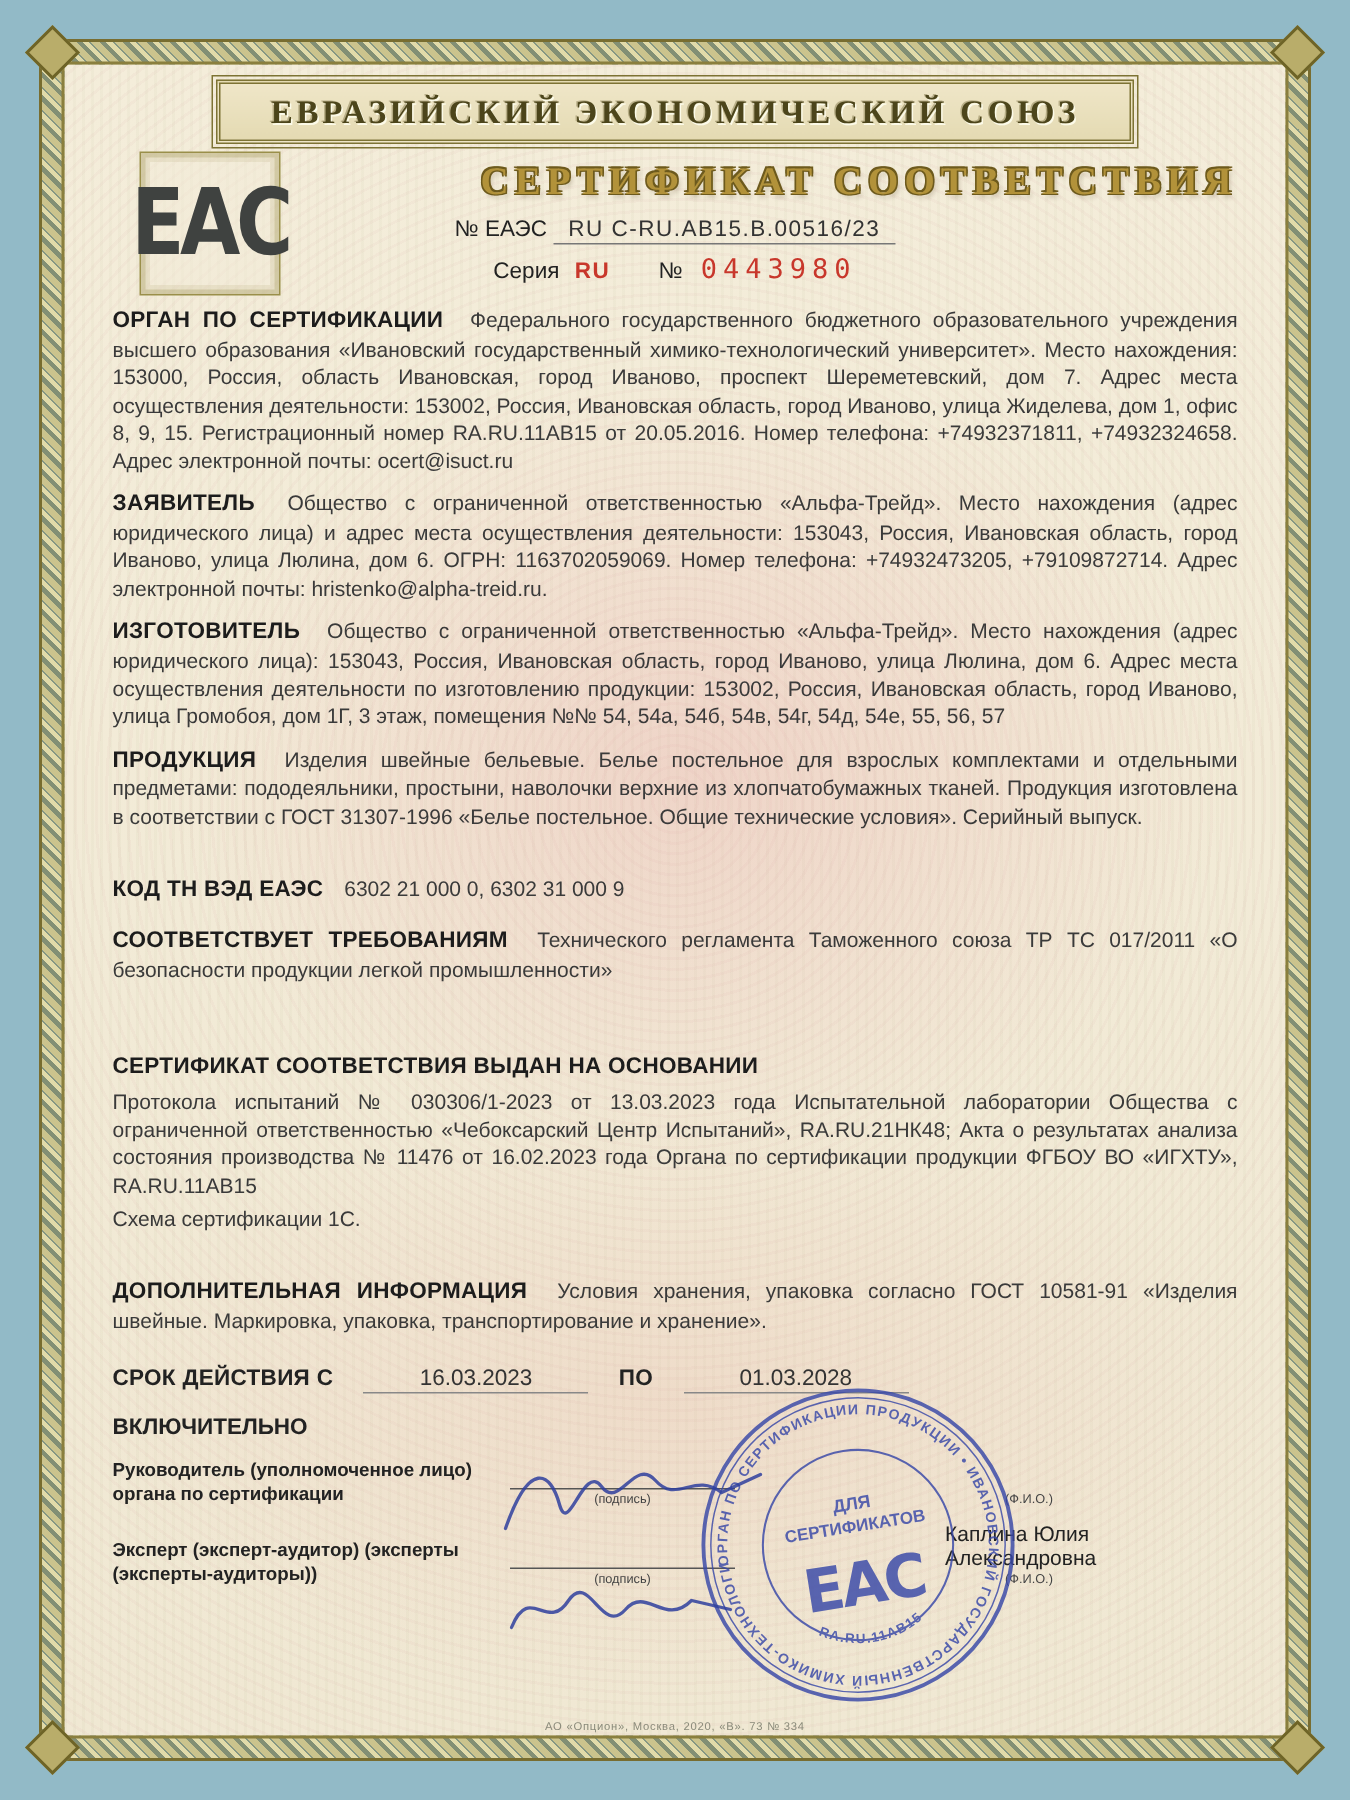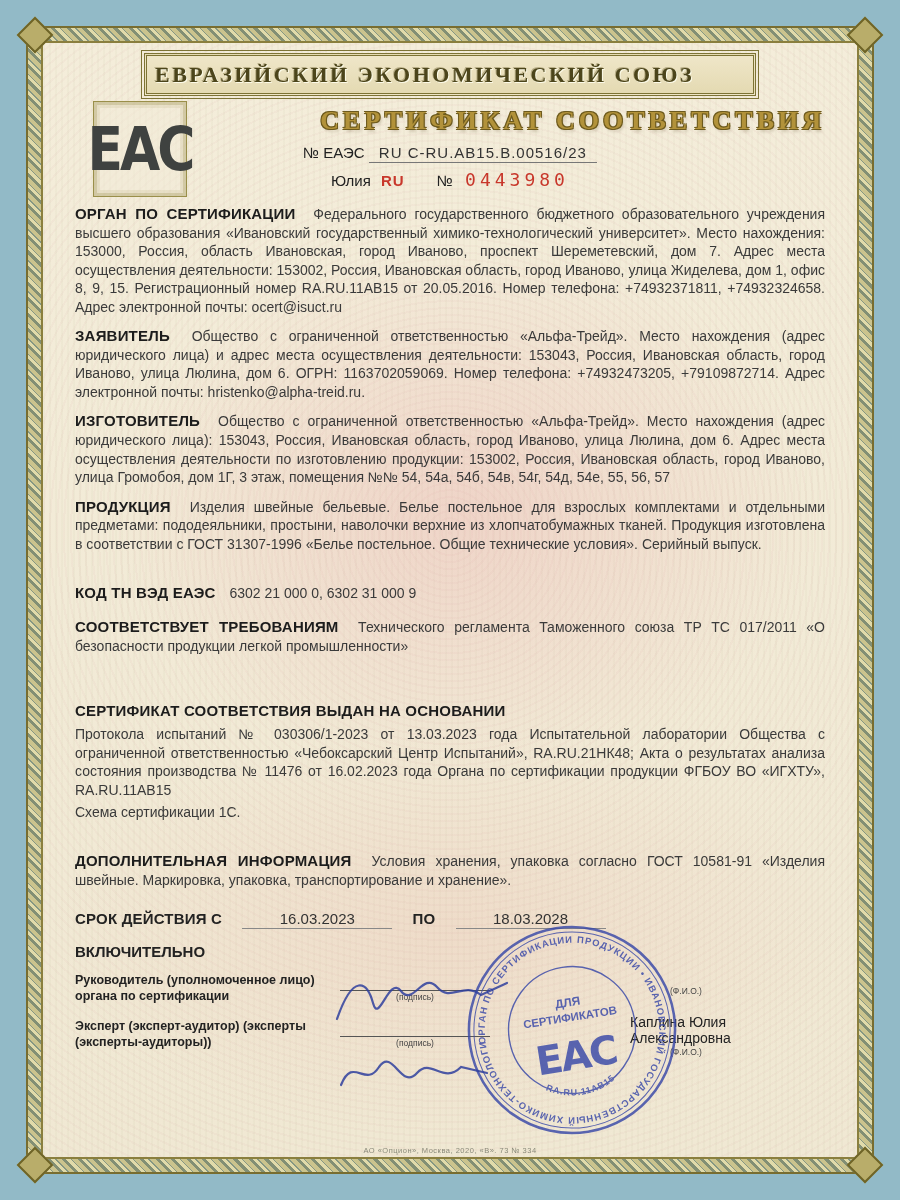--- a/index.html
+++ b/index.html
@@ -36,21 +36,21 @@
       radial-gradient(ellipse 70% 26% at 50% 80%, rgba(229,165,155,.20), rgba(229,165,155,0) 70%),
       repeating-radial-gradient(circle at 50% 44%, rgba(196,122,132,.05) 0 2px, rgba(0,0,0,0) 2px 7px),
       repeating-linear-gradient(90deg, rgba(150,160,110,.05) 0 2px, rgba(0,0,0,0) 2px 6px),
       linear-gradient(#f4edda,#f0e8d3);
   }
   
   .banner{
     width:612px;margin:2px auto 0;box-sizing:border-box;
     border:3px double #7d7334;outline:1px solid #7d7334;outline-offset:2px;
     background:linear-gradient(#efe6c8,#e4dab2);
-    padding:6px 8px 5px;text-align:left;
+    padding:6px 8px 5px;text-align:center;
     font-family:"Liberation Serif", serif;font-weight:bold;
     font-size:22px;letter-spacing:2.5px;color:#4c451b;
     text-shadow:1px 1px 0 rgba(255,255,240,.85), -1px -1px 0 rgba(88,78,28,.35);
     white-space:nowrap;
   }
   .eac-box{
     position:absolute;left:50px;top:58px;width:92px;height:94px;
     border:1px solid #9a8f4a;
     box-shadow:inset 0 0 0 3px rgba(154,143,74,.28), inset 0 0 0 6px rgba(154,143,74,.12);
     display:flex;align-items:center;justify-content:center;
@@ -85,21 +85,21 @@
   .tight{margin-top:4px;}
   
   .validity{margin-top:20px;font-size:15px;color:#222;}
   .validity b{font-size:15px;letter-spacing:.2px;}
   .validity .date{
     display:inline-block;min-width:150px;text-align:center;
     border-bottom:1px solid #888;padding-bottom:1px;margin:0 16px;color:#333;
   }
   .validity .incl{display:block;margin-top:14px;font-weight:bold;}
   
-  .sig-row{display:flex;margin-top:12px;align-items:center;}
+  .sig-row{display:flex;margin-top:12px;align-items:flex-end;}
   .sig-row.second{margin-top:6px;}
   .sig-label{width:265px;font-weight:bold;font-size:12.5px;line-height:1.3;color:#222;}
   .sig-sign{width:150px;text-align:center;margin-top:0;}
   .sig-sign .line{border-bottom:1.4px solid #555;height:16px;}
   .sig-sign .cap{font-size:8.5px;color:#444;margin-top:1px;}
   .sig-mid{width:140px;}
   .sig-name{flex:1;font-size:14px;color:#222;margin-top:4px;}
   .sig-name .cap{font-size:8.5px;color:#444;margin-top:1px;margin-left:40px;}
   
   .stamp{
@@ -132,21 +132,21 @@
     </div>
 
     <div class="doc-title">СЕРТИФИКАТ СООТВЕТСТВИЯ</div>
 
     <div class="numline">
       <span>№ ЕАЭС</span>
       <span class="val">RU C-RU.АВ15.В.00516/23</span>
     </div>
 
     <div class="series">
-      <span>Юлия</span>
+      <span>Серия</span>
       <span class="ru">RU</span>
       <span class="no">№</span>
       <span class="num">0443980</span>
     </div>
 
     <p class="sec first">
       <b>ОРГАН ПО СЕРТИФИКАЦИИ</b>
       <span>Федерального государственного бюджетного образовательного учреждения высшего образования «Ивановский государственный химико-технологический университет». Место нахождения: 153000, Россия, область Ивановская, город Иваново, проспект Шереметевский, дом 7. Адрес места осуществления деятельности: 153002, Россия, Ивановская область, город Иваново, улица Жиделева, дом 1, офис 8, 9, 15. Регистрационный номер RA.RU.11АВ15 от 20.05.2016. Номер телефона: +74932371811, +74932324658. Адрес электронной почты: ocert@isuct.ru</span>
     </p>
 
@@ -183,21 +183,21 @@
 
     <p class="sec gap-lg">
       <b>ДОПОЛНИТЕЛЬНАЯ ИНФОРМАЦИЯ</b>
       <span>Условия хранения, упаковка согласно ГОСТ 10581-91 «Изделия швейные. Маркировка, упаковка, транспортирование и хранение».</span>
     </p>
 
     <div class="validity">
       <b>СРОК ДЕЙСТВИЯ С</b>
       <span class="date">16.03.2023</span>
       <b>ПО</b>
-      <span class="date">18.03.2028</span>
+      <span class="date">01.03.2028</span>
       <span class="incl">ВКЛЮЧИТЕЛЬНО</span>
     </div>
 
     <div class="sig-row">
       <div class="sig-label">Руководитель (уполномоченное лицо) органа по сертификации</div>
       <div class="sig-sign">
         <div class="line"></div>
         <div class="cap">(подпись)</div>
       </div>
       <div class="sig-mid"></div>

